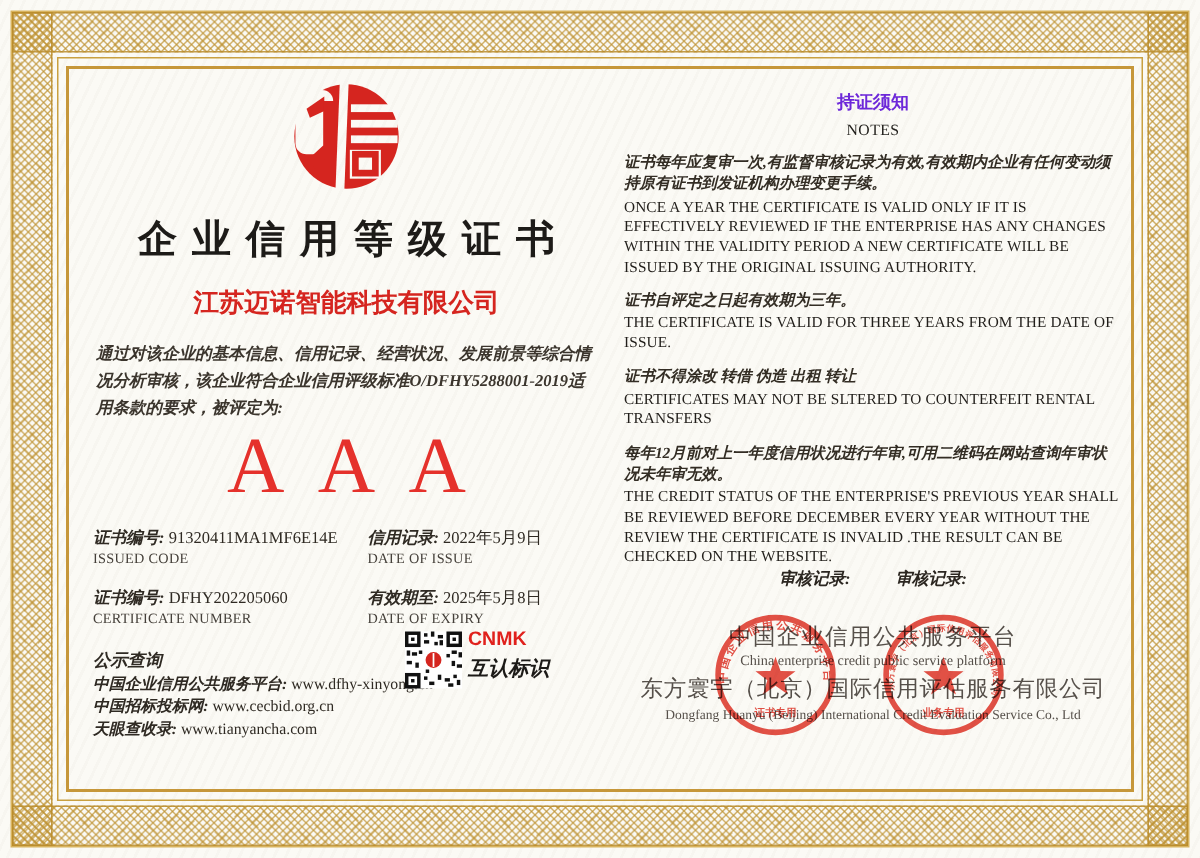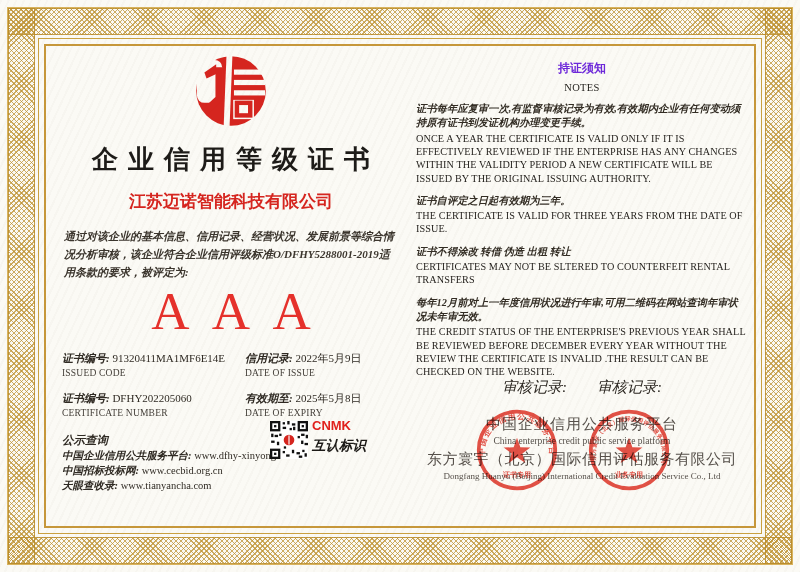--- a/index.html
+++ b/index.html
@@ -47,21 +47,21 @@
   .cnmk-caption{margin-top:4px;font-size:13.5px;font-weight:bold;font-style:italic;color:#1c1a17;}
 
   
   .col-right{position:absolute;left:416px;top:60px;width:332px;}
   .notes-h-zh{text-align:center;font-size:12px;font-weight:bold;color:#6d28d9;}
   .notes-h-en{margin-top:5px;text-align:center;font-size:10.5px;color:#1f1d19;letter-spacing:.3px;}
   .note{margin-top:9px;}
   .note-zh{font-size:10.3px;font-weight:bold;font-style:italic;color:#332d24;line-height:1.4;}
   .note-en{margin-top:1px;font-size:10.2px;color:#211e1a;line-height:1.3;letter-spacing:.1px;}
   .review-row{position:absolute;left:416px;top:378px;width:332px;display:flex;
-        justify-content:center;gap:30px;font-size:15px;font-weight:normal;font-style:italic;color:#2b2620;}
+        justify-content:center;gap:30px;font-size:11px;font-weight:bold;font-style:italic;color:#2b2620;}
   .issuer{position:absolute;left:408px;top:415px;width:348px;text-align:center;color:#56504a;}
   .iss-zh1{font-size:15px;letter-spacing:1px;}
   .iss-en1{margin-top:2px;font-size:9.5px;}
   .iss-zh2{margin-top:4px;font-size:15px;letter-spacing:.5px;}
   .iss-en2{margin-top:2px;font-size:9px;}
   .seal{position:absolute;opacity:.88;mix-blend-mode:multiply;}
   .seal-left{left:475px;top:406px;}
   .seal-right{left:587px;top:406px;}
 </style>
 </head>

